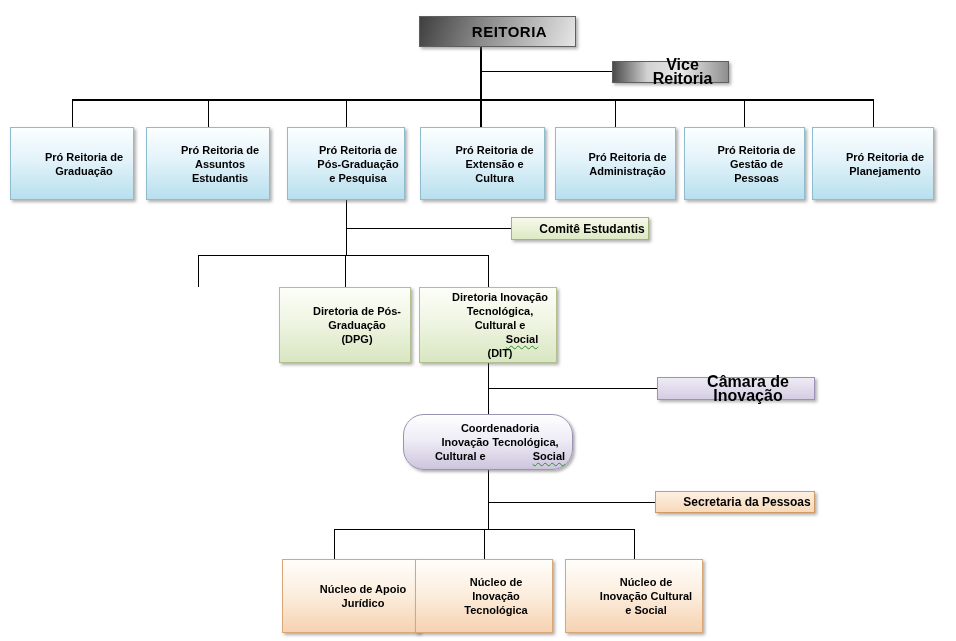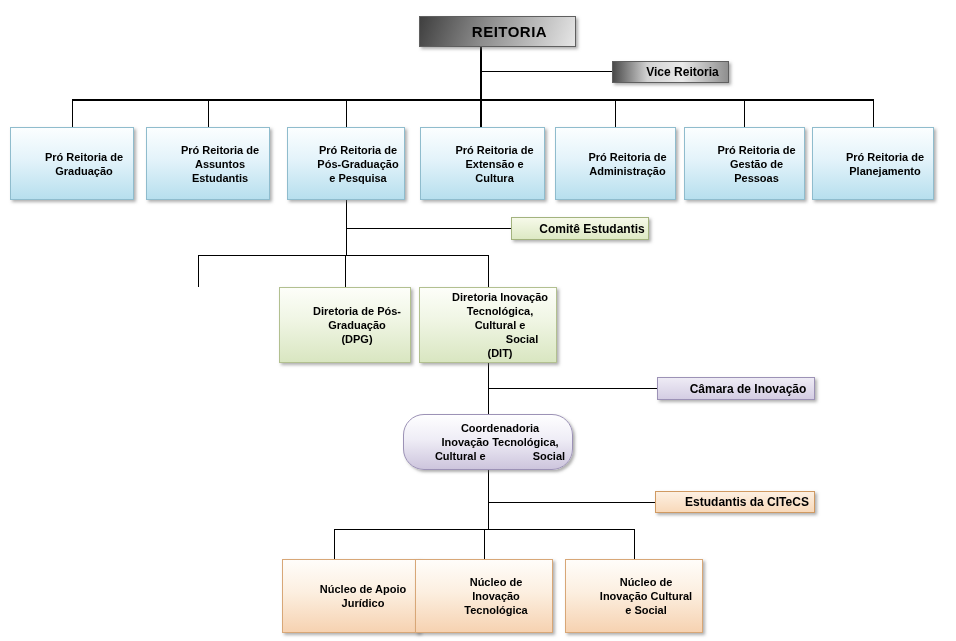--- a/index.html
+++ b/index.html
@@ -13,57 +13,58 @@
     font-weight:bold;color:#000;font-size:11px;line-height:14px;
     box-shadow:2px 2px 3px rgba(110,110,110,0.55);
     padding-left:24px;
   }
   .c-gray-lg{
     background:linear-gradient(110deg,#3f3f3f 0%,#8c8c8c 42%,#e6e6e6 100%);
     border-color:#5f5f5f;font-size:15px;letter-spacing:0.5px;
   }
   .c-gray-sm{
     background:linear-gradient(90deg,#4a4a4a 0%,#d2d2d2 30%,#e9e9e9 60%,#8f8f8f 100%);
-    border-color:#5f5f5f;font-size:12px;justify-content:center;
+    border-color:#5f5f5f;font-size:16px;justify-content:center;
   }
   .c-blue{
     background:linear-gradient(180deg,#fbfeff 0%,#e3f3fa 45%,#b7dfee 100%);
     border-color:#8fbccd;
   }
   .c-green{
     background:linear-gradient(180deg,#fdfef9 0%,#eff5e3 45%,#d9e6c1 100%);
     border-color:#b2c090;
   }
   .c-green-tag{
     background:linear-gradient(180deg,#f6f9e9 0%,#dde9c4 100%);
     border-color:#a3b37e;font-size:12px;
   }
   .c-purple{
     background:linear-gradient(180deg,#fefeff 0%,#efedf6 45%,#cdc5dd 100%);
     border-color:#9c92b6;
     border-radius:21px;
   }
   .c-purple-tag{
     background:linear-gradient(180deg,#eeebf5 0%,#d4cde3 100%);
-    border-color:#9c92b6;font-size:12px;
+    border-color:#9c92b6;font-size:16px;
   }
   .c-orange{
     background:linear-gradient(180deg,#fffdfa 0%,#fcefe0 45%,#f6d2b1 100%);
     border-color:#d8a777;
   }
   .c-orange-tag{
     background:linear-gradient(180deg,#fdf0e2 0%,#f8d9ba 100%);
     border-color:#d09a62;font-size:12px;
   }
   .hline,.vline{position:absolute;background:#000000;}
   .hline{height:1px;}
   .vline{width:1px;}
   .rail{height:2px;}
   .trunk{width:2px;}
   .wavy{
+    text-decoration:underline;
     text-decoration-style:wavy;
     text-decoration-color:#2e8b2e;
     text-decoration-thickness:1px;
     text-underline-offset:2px;
     margin-left:44px;
   }
 </style>
 </head>
 <body>
 
@@ -139,21 +140,21 @@
 
   <div class="node c-purple-tag" style="left:657px;top:377px;width:158px;height:23px;">
     <span>Câmara de Inovação</span>
   </div>
 
   <div class="node c-purple" style="left:403px;top:414px;width:170px;height:56px;">
     <span>Coordenadoria<br>Inovação Tecnológica,<br>Cultural e <span class="wavy">Social</span></span>
   </div>
 
   <div class="node c-orange-tag" style="left:655px;top:491px;width:160px;height:22px;">
-    <span>Estudantis da CITeCS</span>
+    <span>Secretaria da Pessoas</span>
   </div>
 
   <div class="node c-orange" style="left:266px;top:559px;width:138px;height:74px;margin-left:16px;">
     <span>Núcleo de Apoio<br>Jurídico</span>
   </div>
   <div class="node c-orange" style="left:415px;top:559px;width:138px;height:74px;">
     <span>Núcleo de<br>Inovação<br>Tecnológica</span>
   </div>
   <div class="node c-orange" style="left:565px;top:559px;width:138px;height:74px;">
     <span>Núcleo de<br>Inovação Cultural<br>e Social</span>

